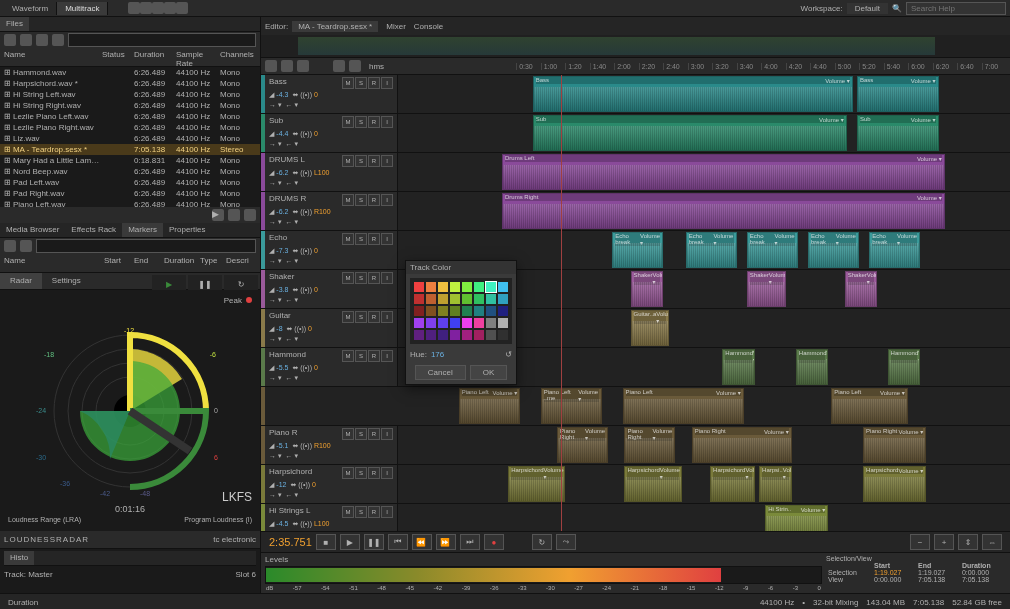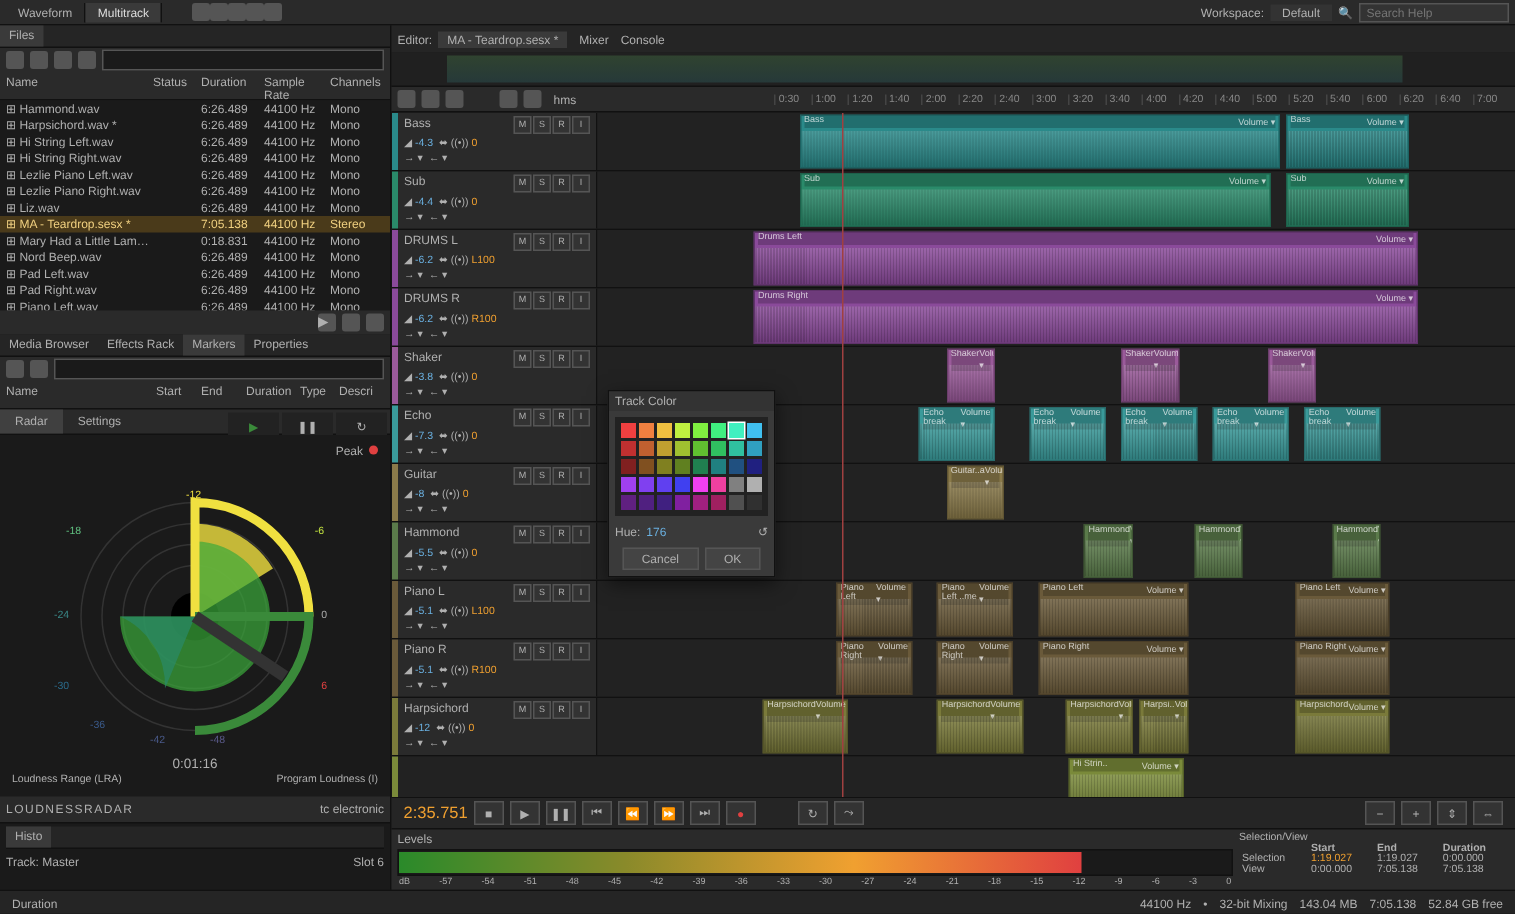--- a/index.html
+++ b/index.html
@@ -279,20 +279,21 @@
     <span style="position:absolute;top:20px;left:-6px;font-size:7px;color:#60c080">-18</span>
     <span style="position:absolute;top:76px;right:-8px;font-size:7px;color:#aaa">0</span>
     <span style="position:absolute;top:76px;left:-14px;font-size:7px;color:#3a8a8a">-24</span>
     <span style="position:absolute;bottom:30px;left:-14px;font-size:7px;color:#2a6a8a">-30</span>
     <span style="position:absolute;bottom:30px;right:-8px;font-size:7px;color:#e04040">6</span>
     <span style="position:absolute;bottom:4px;left:10px;font-size:7px;color:#3a5a8a">-36</span>
     <span style="position:absolute;bottom:-6px;left:50px;font-size:7px;color:#4a5a8a">-42</span>
     <span style="position:absolute;bottom:-6px;left:90px;font-size:7px;color:#5a5a8a">-48</span>
    </div>
    <div class="radar-info">
+    <div class="radar-lkfs">LKFS</div>
     <div class="radar-time">0:01:16</div>
     <div class="radar-bottom">
      <span>Loudness Range (LRA)</span>
      <span>Program Loudness (I)</span>
     </div>
    </div>
   </div>
   <div class="logo">
    <span style="letter-spacing:1px">LOUDNESSRADAR</span>
    <span>tc electronic</span>
@@ -485,20 +486,79 @@
             <div class="clip" style="left: 17%; width: 72%; background: rgb(138, 74, 154);">
               <div class="clip-label">
                 <span>Drums Right</span>
                 <span>Volume ▾</span>
               </div>
               <div class="wave-fill" style="background:repeating-linear-gradient(90deg,rgba(0,0,0,.15) 0,rgba(0,0,0,.15) 1px,transparent 1px,transparent 2px),linear-gradient(to bottom,rgba(255,255,255,.15),rgba(0,0,0,.2))"></div>
             </div>
           </div>
         </div>
         <div class="track">
+          <div class="track-color" style="background: rgb(58, 154, 154);"></div>
+          <div class="track-header">
+            <div class="track-name">
+              <span>Echo</span>
+              <span class="track-buttons">
+                <span class="tb">M</span>
+                <span class="tb">S</span>
+                <span class="tb">R</span>
+                <span class="tb">I</span>
+              </span>
+            </div>
+ <div class="track-vol">
+              <span>◢ <span style="color:#6ab0e0">-7.3</span></span>
+              <span>⬌ ((•)) <span style="color:#f0a030">0</span></span>
+            </div>
+ <div class="track-vol">
+              <span>→ ▾</span>
+              <span>← ▾</span>
+            </div>
+          </div>
+          <div class="track-content">
+            <div class="clip" style="left: 35%; width: 8%; background: rgb(58, 154, 154);">
+              <div class="clip-label">
+                <span>Echo break</span>
+                <span>Volume ▾</span>
+              </div>
+              <div class="wave-fill" style="background:repeating-linear-gradient(90deg,rgba(0,0,0,.15) 0,rgba(0,0,0,.15) 1px,transparent 1px,transparent 2px),linear-gradient(to bottom,rgba(255,255,255,.15),rgba(0,0,0,.2))"></div>
+            </div>
+            <div class="clip" style="left: 47%; width: 8%; background: rgb(58, 154, 154);">
+              <div class="clip-label">
+                <span>Echo break</span>
+                <span>Volume ▾</span>
+              </div>
+              <div class="wave-fill" style="background:repeating-linear-gradient(90deg,rgba(0,0,0,.15) 0,rgba(0,0,0,.15) 1px,transparent 1px,transparent 2px),linear-gradient(to bottom,rgba(255,255,255,.15),rgba(0,0,0,.2))"></div>
+            </div>
+            <div class="clip" style="left: 57%; width: 8%; background: rgb(58, 154, 154);">
+              <div class="clip-label">
+                <span>Echo break</span>
+                <span>Volume ▾</span>
+              </div>
+              <div class="wave-fill" style="background:repeating-linear-gradient(90deg,rgba(0,0,0,.15) 0,rgba(0,0,0,.15) 1px,transparent 1px,transparent 2px),linear-gradient(to bottom,rgba(255,255,255,.15),rgba(0,0,0,.2))"></div>
+            </div>
+            <div class="clip" style="left: 67%; width: 8%; background: rgb(58, 154, 154);">
+              <div class="clip-label">
+                <span>Echo break</span>
+                <span>Volume ▾</span>
+              </div>
+              <div class="wave-fill" style="background:repeating-linear-gradient(90deg,rgba(0,0,0,.15) 0,rgba(0,0,0,.15) 1px,transparent 1px,transparent 2px),linear-gradient(to bottom,rgba(255,255,255,.15),rgba(0,0,0,.2))"></div>
+            </div>
+            <div class="clip" style="left: 77%; width: 8%; background: rgb(58, 154, 154);">
+              <div class="clip-label">
+                <span>Echo break</span>
+                <span>Volume ▾</span>
+              </div>
+              <div class="wave-fill" style="background:repeating-linear-gradient(90deg,rgba(0,0,0,.15) 0,rgba(0,0,0,.15) 1px,transparent 1px,transparent 2px),linear-gradient(to bottom,rgba(255,255,255,.15),rgba(0,0,0,.2))"></div>
+            </div>
+          </div>
+        </div>
+        <div class="track">
           <div class="track-color" style="background: rgb(154, 90, 154);"></div>
           <div class="track-header">
             <div class="track-name">
               <span>Shaker</span>
               <span class="track-buttons">
                 <span class="tb">M</span>
                 <span class="tb">S</span>
                 <span class="tb">R</span>
                 <span class="tb">I</span>
               </span>
@@ -530,79 +590,20 @@
             <div class="clip" style="left: 73%; width: 5%; background: rgb(154, 90, 154);">
               <div class="clip-label">
                 <span>Shaker</span>
                 <span>Volume ▾</span>
               </div>
               <div class="wave-fill" style="background:repeating-linear-gradient(90deg,rgba(0,0,0,.15) 0,rgba(0,0,0,.15) 1px,transparent 1px,transparent 2px),linear-gradient(to bottom,rgba(255,255,255,.15),rgba(0,0,0,.2))"></div>
             </div>
           </div>
         </div>
         <div class="track">
-          <div class="track-color" style="background: rgb(58, 154, 154);"></div>
-          <div class="track-header">
-            <div class="track-name">
-              <span>Echo</span>
-              <span class="track-buttons">
-                <span class="tb">M</span>
-                <span class="tb">S</span>
-                <span class="tb">R</span>
-                <span class="tb">I</span>
-              </span>
-            </div>
- <div class="track-vol">
-              <span>◢ <span style="color:#6ab0e0">-7.3</span></span>
-              <span>⬌ ((•)) <span style="color:#f0a030">0</span></span>
-            </div>
- <div class="track-vol">
-              <span>→ ▾</span>
-              <span>← ▾</span>
-            </div>
-          </div>
-          <div class="track-content">
-            <div class="clip" style="left: 35%; width: 8%; background: rgb(58, 154, 154);">
-              <div class="clip-label">
-                <span>Echo break</span>
-                <span>Volume ▾</span>
-              </div>
-              <div class="wave-fill" style="background:repeating-linear-gradient(90deg,rgba(0,0,0,.15) 0,rgba(0,0,0,.15) 1px,transparent 1px,transparent 2px),linear-gradient(to bottom,rgba(255,255,255,.15),rgba(0,0,0,.2))"></div>
-            </div>
-            <div class="clip" style="left: 47%; width: 8%; background: rgb(58, 154, 154);">
-              <div class="clip-label">
-                <span>Echo break</span>
-                <span>Volume ▾</span>
-              </div>
-              <div class="wave-fill" style="background:repeating-linear-gradient(90deg,rgba(0,0,0,.15) 0,rgba(0,0,0,.15) 1px,transparent 1px,transparent 2px),linear-gradient(to bottom,rgba(255,255,255,.15),rgba(0,0,0,.2))"></div>
-            </div>
-            <div class="clip" style="left: 57%; width: 8%; background: rgb(58, 154, 154);">
-              <div class="clip-label">
-                <span>Echo break</span>
-                <span>Volume ▾</span>
-              </div>
-              <div class="wave-fill" style="background:repeating-linear-gradient(90deg,rgba(0,0,0,.15) 0,rgba(0,0,0,.15) 1px,transparent 1px,transparent 2px),linear-gradient(to bottom,rgba(255,255,255,.15),rgba(0,0,0,.2))"></div>
-            </div>
-            <div class="clip" style="left: 67%; width: 8%; background: rgb(58, 154, 154);">
-              <div class="clip-label">
-                <span>Echo break</span>
-                <span>Volume ▾</span>
-              </div>
-              <div class="wave-fill" style="background:repeating-linear-gradient(90deg,rgba(0,0,0,.15) 0,rgba(0,0,0,.15) 1px,transparent 1px,transparent 2px),linear-gradient(to bottom,rgba(255,255,255,.15),rgba(0,0,0,.2))"></div>
-            </div>
-            <div class="clip" style="left: 77%; width: 8%; background: rgb(58, 154, 154);">
-              <div class="clip-label">
-                <span>Echo break</span>
-                <span>Volume ▾</span>
-              </div>
-              <div class="wave-fill" style="background:repeating-linear-gradient(90deg,rgba(0,0,0,.15) 0,rgba(0,0,0,.15) 1px,transparent 1px,transparent 2px),linear-gradient(to bottom,rgba(255,255,255,.15),rgba(0,0,0,.2))"></div>
-            </div>
-          </div>
-        </div>
-        <div class="track">
           <div class="track-color" style="background: rgb(138, 122, 74);"></div>
           <div class="track-header">
             <div class="track-name">
               <span>Guitar</span>
               <span class="track-buttons">
                 <span class="tb">M</span>
                 <span class="tb">S</span>
                 <span class="tb">R</span>
                 <span class="tb">I</span>
               </span>
@@ -666,39 +667,20 @@
               <div class="clip-label">
                 <span>Hammond</span>
                 <span>Volume ▾</span>
               </div>
               <div class="wave-fill" style="background:repeating-linear-gradient(90deg,rgba(0,0,0,.15) 0,rgba(0,0,0,.15) 1px,transparent 1px,transparent 2px),linear-gradient(to bottom,rgba(255,255,255,.15),rgba(0,0,0,.2))"></div>
             </div>
           </div>
         </div>
         <div class="track">
           <div class="track-color" style="background: rgb(106, 90, 58);"></div>
-          <div class="track-header">
-            <div class="track-name">
-              <span>Piano L</span>
-              <span class="track-buttons">
-                <span class="tb">M</span>
-                <span class="tb">S</span>
-                <span class="tb">R</span>
-                <span class="tb">I</span>
-              </span>
-            </div>
- <div class="track-vol">
-              <span>◢ <span style="color:#6ab0e0">-5.1</span></span>
-              <span>⬌ ((•)) <span style="color:#f0a030">L100</span></span>
-            </div>
- <div class="track-vol">
-              <span>→ ▾</span>
-              <span>← ▾</span>
-            </div>
-          </div>
           <div class="track-content">
             <div class="clip" style="left: 26%; width: 8%; background: rgb(106, 90, 58);">
               <div class="clip-label">
                 <span>Piano Left</span>
                 <span>Volume ▾</span>
               </div>
               <div class="wave-fill" style="background:repeating-linear-gradient(90deg,rgba(0,0,0,.15) 0,rgba(0,0,0,.15) 1px,transparent 1px,transparent 2px),linear-gradient(to bottom,rgba(255,255,255,.15),rgba(0,0,0,.2))"></div>
             </div>
             <div class="clip" style="left: 37%; width: 8%; background: rgb(106, 90, 58);">
               <div class="clip-label">
@@ -829,20 +811,39 @@
               <div class="clip-label">
                 <span>Harpsichord</span>
                 <span>Volume ▾</span>
               </div>
               <div class="wave-fill" style="background:repeating-linear-gradient(90deg,rgba(0,0,0,.15) 0,rgba(0,0,0,.15) 1px,transparent 1px,transparent 2px),linear-gradient(to bottom,rgba(255,255,255,.15),rgba(0,0,0,.2))"></div>
             </div>
           </div>
         </div>
         <div class="track">
           <div class="track-color" style="background: rgb(122, 138, 58);"></div>
+          <div class="track-header">
+            <div class="track-name">
+              <span>Hi Strings L</span>
+              <span class="track-buttons">
+                <span class="tb">M</span>
+                <span class="tb">S</span>
+                <span class="tb">R</span>
+                <span class="tb">I</span>
+              </span>
+            </div>
+ <div class="track-vol">
+              <span>◢ <span style="color:#6ab0e0">-4.5</span></span>
+              <span>⬌ ((•)) <span style="color:#f0a030">L100</span></span>
+            </div>
+ <div class="track-vol">
+              <span>→ ▾</span>
+              <span>← ▾</span>
+            </div>
+          </div>
           <div class="track-content">
             <div class="clip" style="left: 60%; width: 10%; background: rgb(122, 138, 58);">
               <div class="clip-label">
                 <span>Hi Strin..</span>
                 <span>Volume ▾</span>
               </div>
               <div class="wave-fill" style="background:repeating-linear-gradient(90deg,rgba(0,0,0,.15) 0,rgba(0,0,0,.15) 1px,transparent 1px,transparent 2px),linear-gradient(to bottom,rgba(255,255,255,.15),rgba(0,0,0,.2))"></div>
             </div>
           </div>
         </div>

